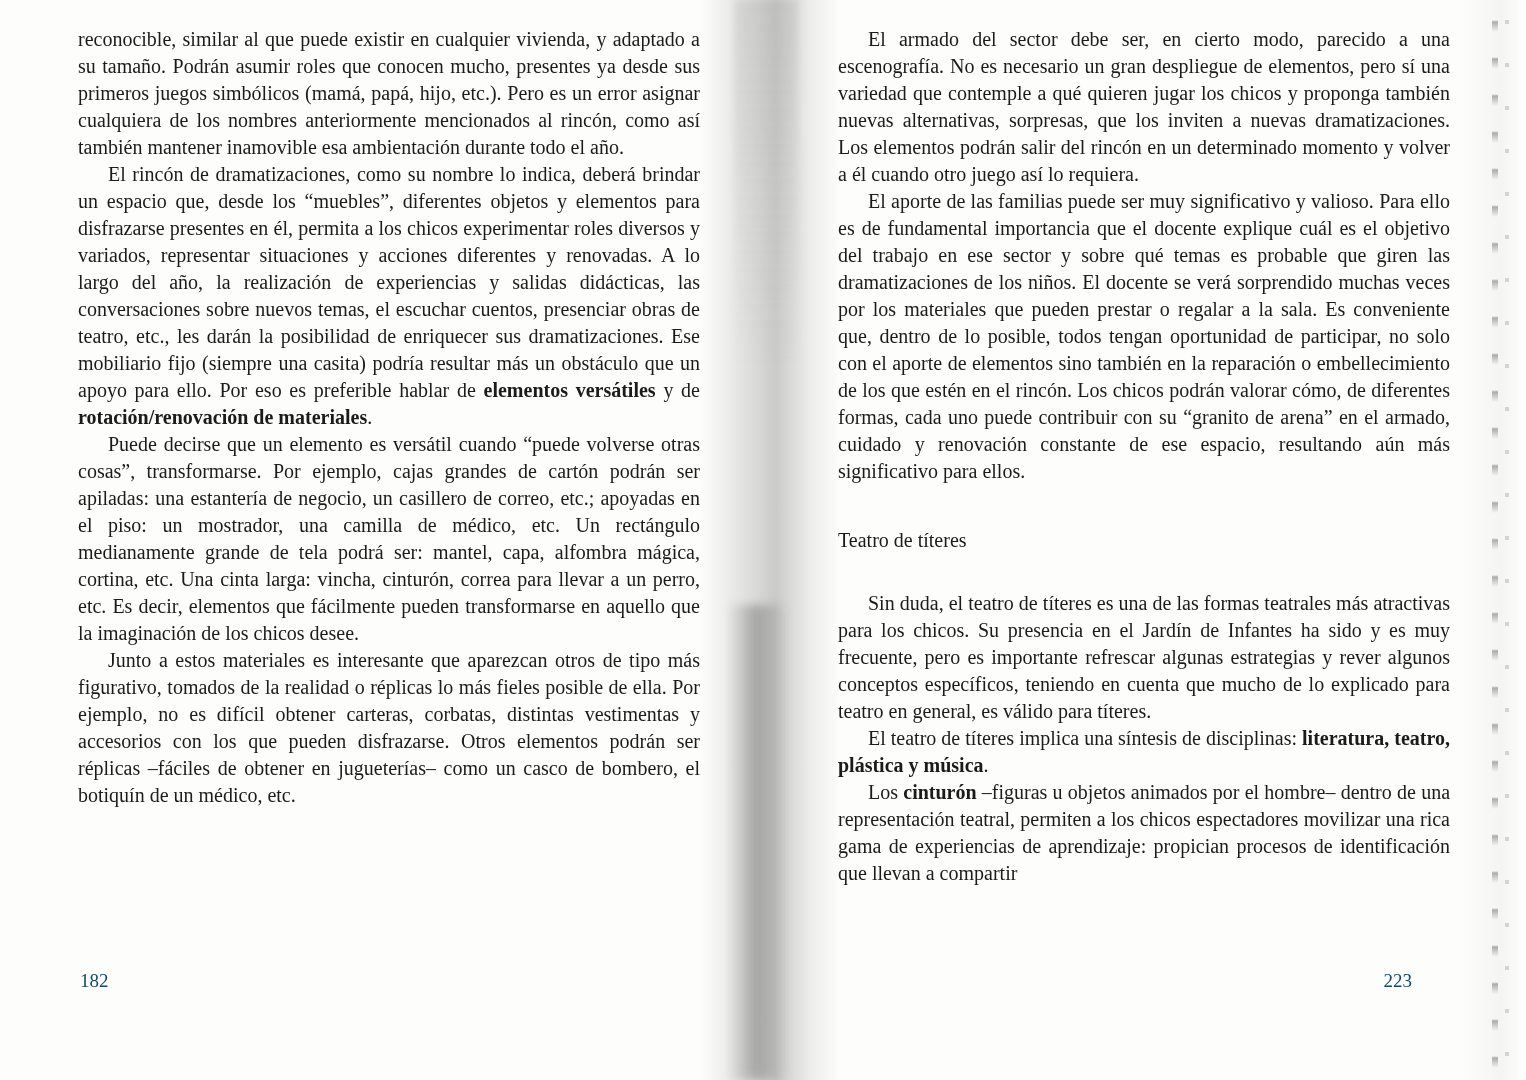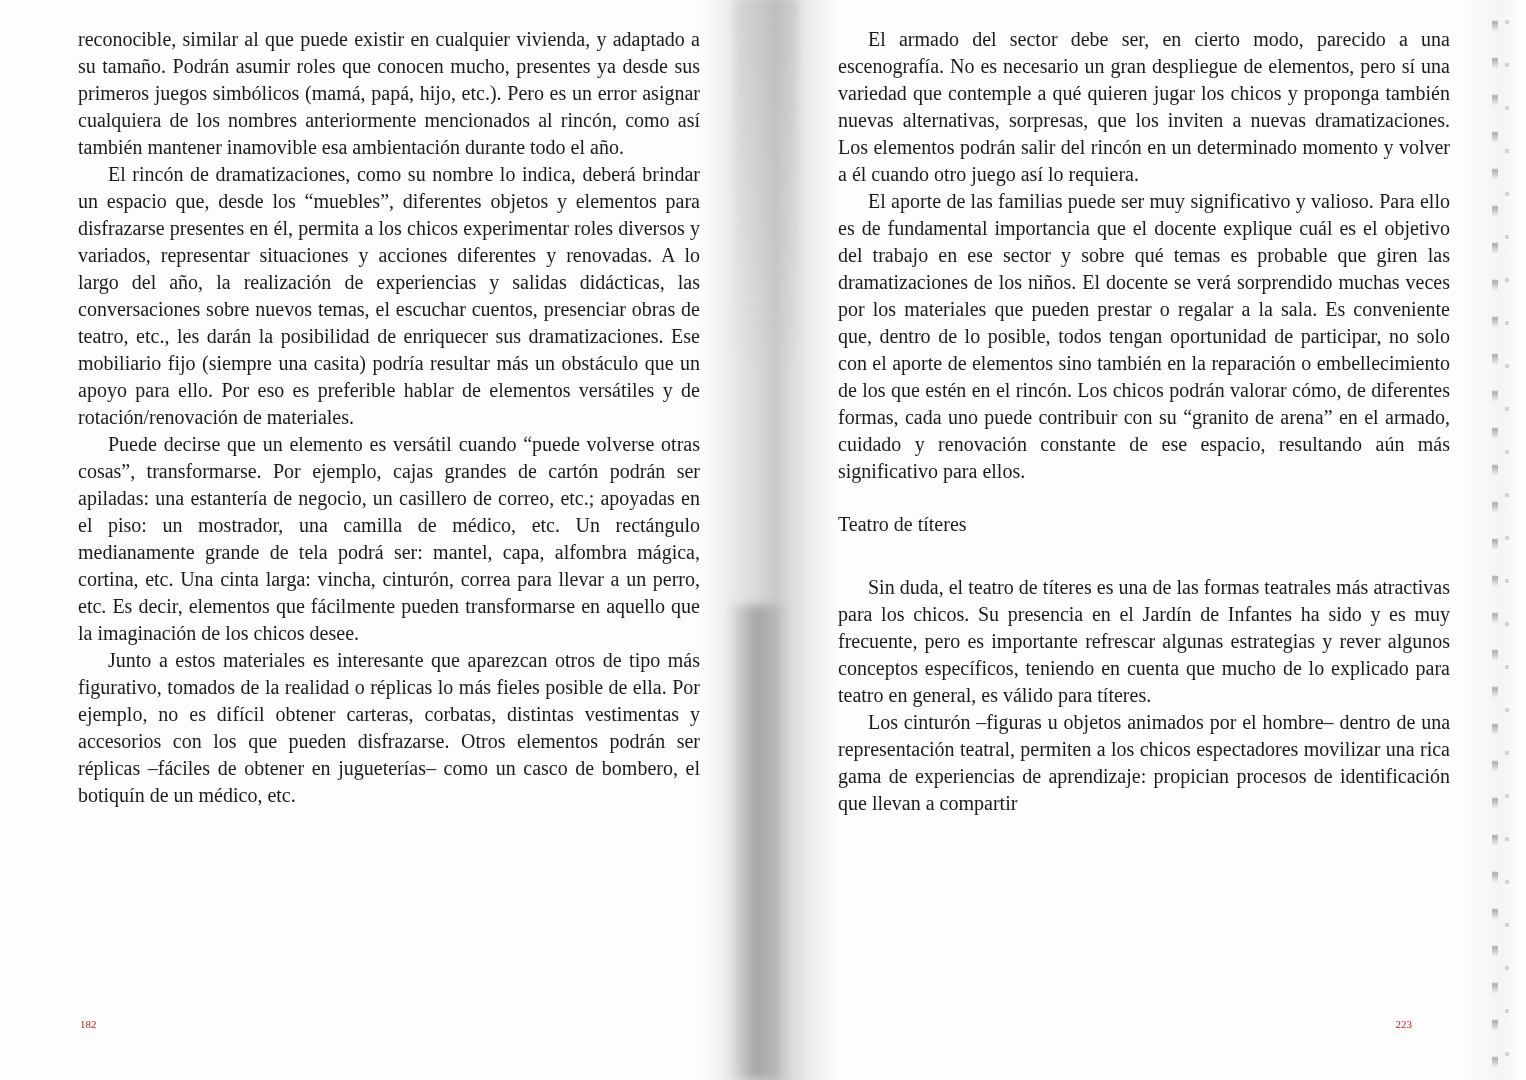--- a/index.html
+++ b/index.html
@@ -25,27 +25,27 @@
     position: absolute;
     top: 26px; left: 0; right: 0;
     font-size: 20px;
     line-height: 27px;
     text-align: justify;
     hyphens: auto;
     -webkit-hyphens: auto;
   }
   .para { margin: 0; }
   .para.indent { text-indent: 30px; }
-  .bold { font-weight: normal; }
-  .heading { margin: 26px 0 36px 0; text-align: left; }
+  .bold { font-weight: bold; }
+  .heading { margin: 42px 0 36px 0; text-align: left; }
   .page-number {
     position: absolute;
-    top: 1018px;
-    font-size: 11px;
-    color: #b91c1c;
+    top: 970px;
+    font-size: 19px;
+    color: #0c4a6e;
   }
   .page-number-left  { left: 2px; }
   .page-number-right { right: 38px; }
 
   
   .gutter {
     position: absolute;
     left: 700px; top: 0;
     width: 140px; height: 100%;
     background: linear-gradient(to right,
@@ -123,20 +123,21 @@
   </div>
 
   <div class="gutter"></div>
 
   <div class="page page-right">
     <div class="page-body">
         <p class="para indent"><span>El armado del sector debe ser, en cierto modo, parecido a una escenografía. No es necesario un gran despliegue de elementos, pero sí una variedad que contemple a qué quieren jugar los chicos y proponga también nuevas alternativas, sorpresas, que los inviten a nuevas dramatizaciones. Los elementos podrán salir del rincón en un determinado momento y volver a él cuando otro juego así lo requiera.</span></p>
         <p class="para indent"><span>El aporte de las familias puede ser muy significativo y valioso. Para ello es de fundamental importancia que el docente explique cuál es el objetivo del trabajo en ese sector y sobre qué temas es probable que giren las dramatizaciones de los niños. El docente se verá sorprendido muchas veces por los materiales que pueden prestar o regalar a la sala. Es conveniente que, dentro de lo posible, todos tengan oportunidad de participar, no solo con el aporte de elementos sino también en la reparación o embellecimiento de los que estén en el rincón. Los chicos podrán valorar cómo, de diferentes formas, cada uno puede contribuir con su “granito de arena” en el armado, cuidado y renovación constante de ese espacio, resultando aún más significativo para ellos.</span></p>
         <div class="heading">Teatro de títeres</div>
         <p class="para indent"><span>Sin duda, el teatro de títeres es una de las formas teatrales más atractivas para los chicos. Su presencia en el Jardín de Infantes ha sido y es muy frecuente, pero es importante refrescar algunas estrategias y rever algunos conceptos específicos, teniendo en cuenta que mucho de lo explicado para teatro en general, es válido para títeres.</span></p>
+        <p class="para indent"><span>El teatro de títeres implica una síntesis de disciplinas: </span><span class="bold">literatura, teatro, plástica y música</span><span>.</span></p>
         <p class="para indent"><span>Los </span><span class="bold">cinturón</span><span> –figuras u objetos animados por el hombre– dentro de una representación teatral, permiten a los chicos espectadores movilizar una rica gama de experiencias de aprendizaje: propician procesos de identificación que llevan a compartir</span></p>
       </div>
     <div class="page-number page-number-right">223</div>
   </div>
 
   <div class="edge-artifacts"></div>
 
 </div>
 
 </body></html>

